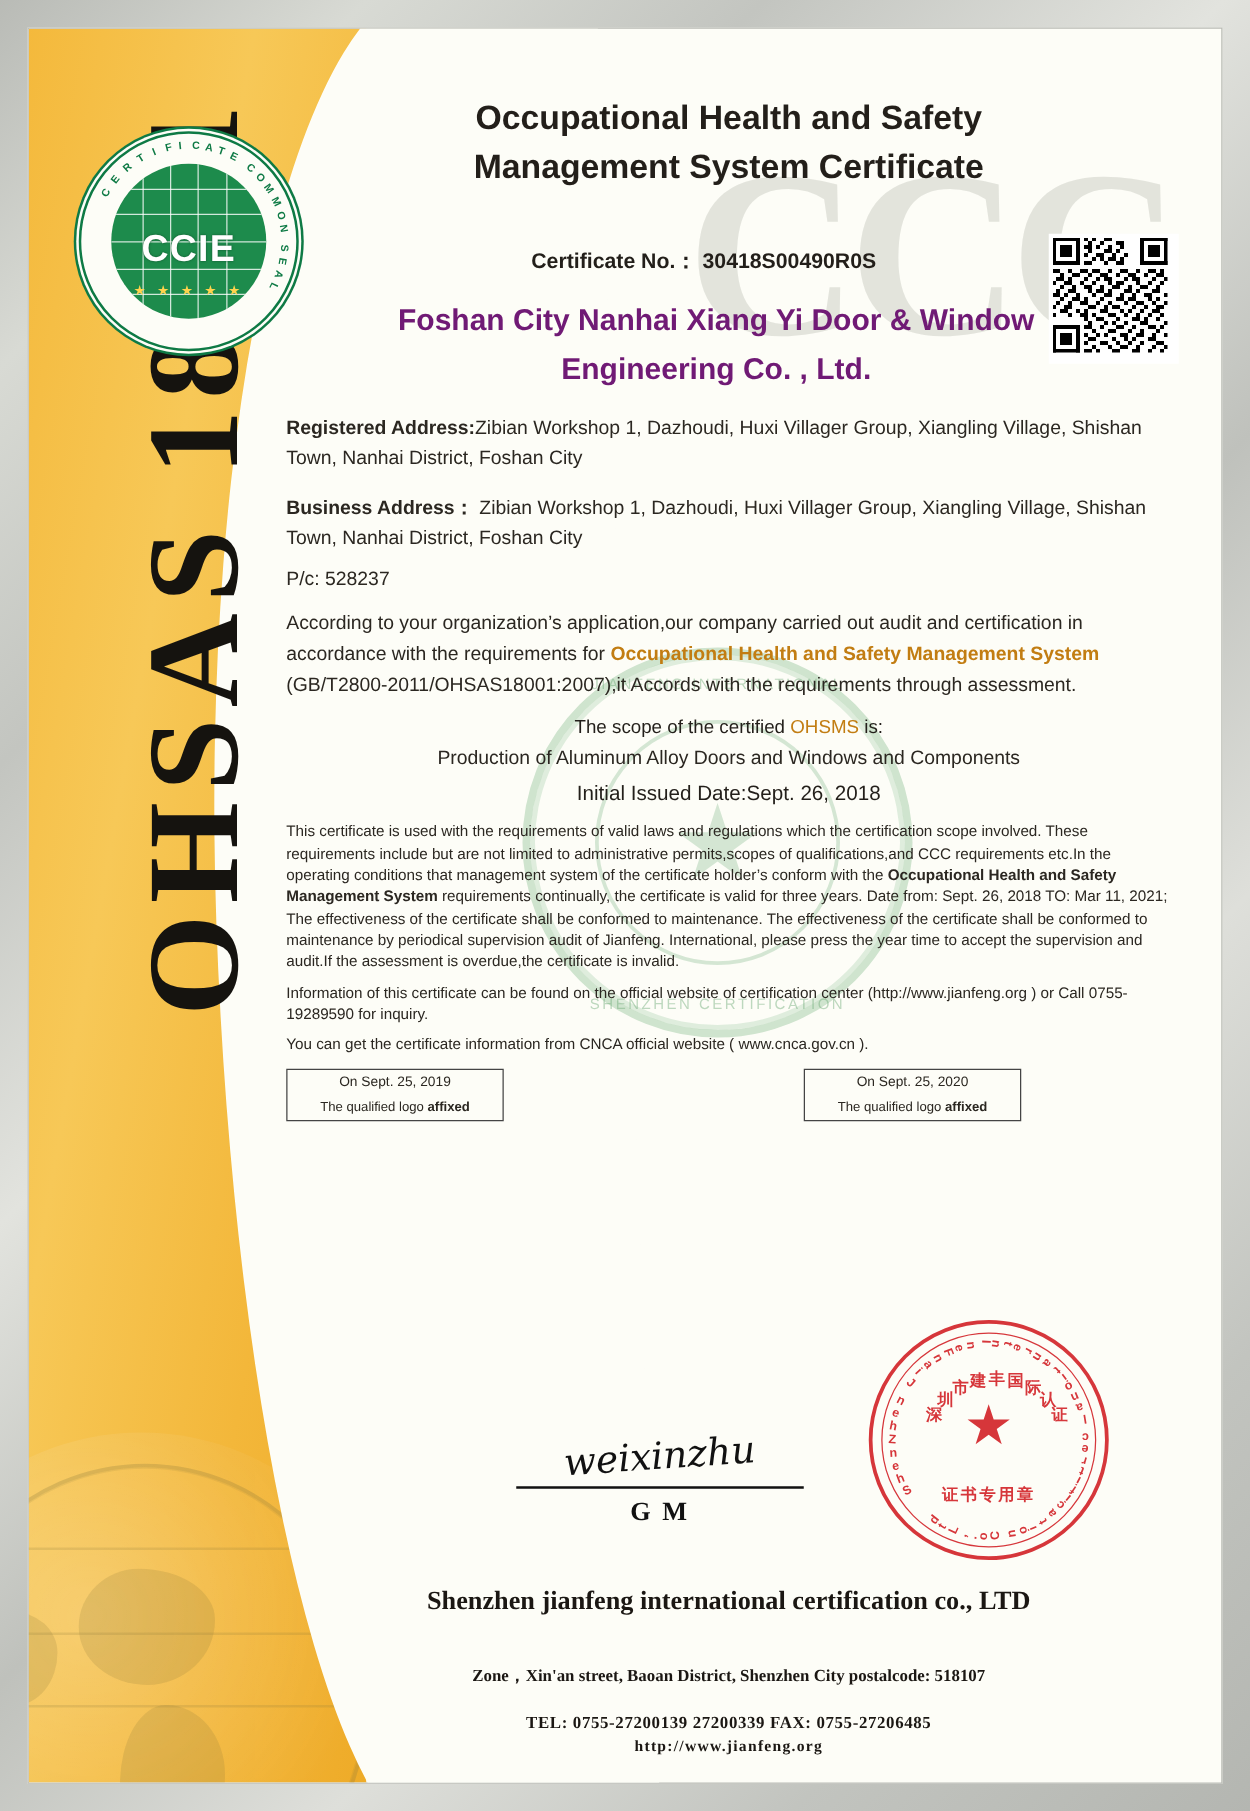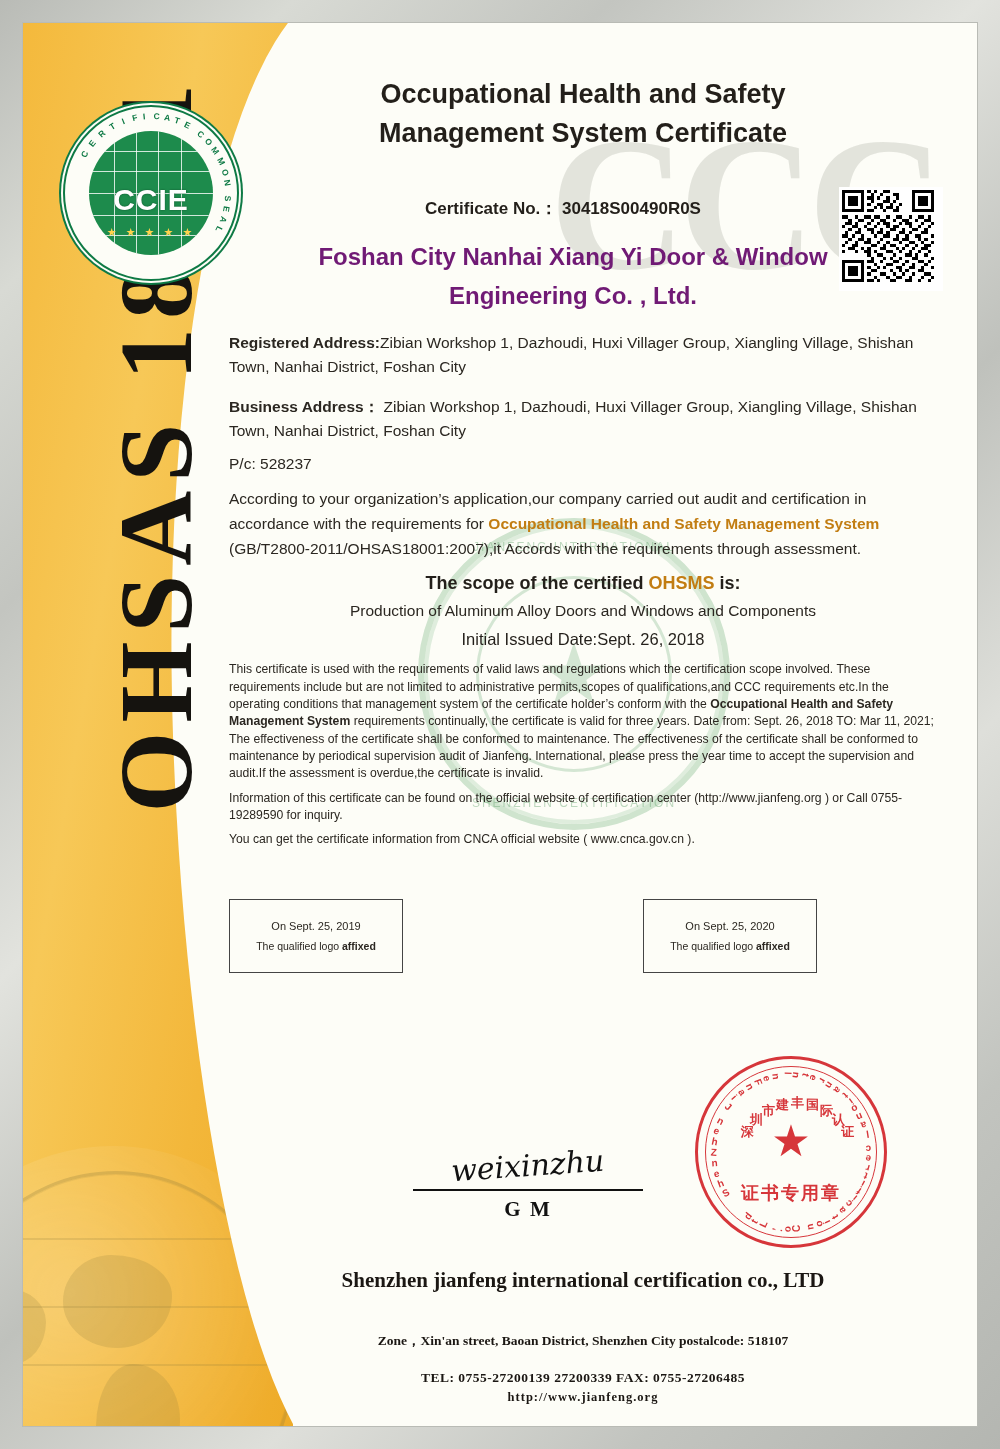--- a/index.html
+++ b/index.html
@@ -165,59 +165,59 @@
     margin-top:12px;
     font-size:15.5px;color:#2b2721;
     display:flex;gap:54px;
   }
   .para{
     margin-top:13px;
     font-size:15.5px;line-height:1.62;color:#2b2721;
   }
   .para .hl{color:#c27d12;font-weight:700;}
   .scope-head{
-    margin-top:12px;text-align:center;font-size:18px;font-weight:700;color:#231f1a;
+    margin-top:12px;text-align:center;font-size:15px;font-weight:400;color:#231f1a;
   }
   .scope-head .hl{color:#c27d12;}
   .scope-body{
     margin-top:8px;text-align:center;font-size:15.5px;color:#2b2721;
   }
   .issued{
     margin-top:10px;text-align:center;font-size:16.5px;font-weight:400;color:#231f1a;
   }
   .fine{
     margin-top:12px;
     font-size:12.2px;line-height:1.42;color:#2b2721;
   }
   .fine b{font-weight:700;}
   .fine p{margin:0 0 7px 0;}
   .stamp-row{
     margin-top:10px;display:flex;gap:240px;
   }
   .stamp-box{
-    width:160px;border:1px solid #444;padding:20px 6px;text-align:center;background:transparent;margin-top:40px;
+    width:160px;border:1px solid #444;padding:4px 6px;text-align:center;background:transparent;
   }
   .stamp-box .l1{font-size:11px;color:#2b2721;margin-bottom:8px;}
   .stamp-box .l2{font-size:10.5px;color:#2b2721;}
   .stamp-box .l2 b{font-weight:700;}
   
   .red-stamp{
     position:absolute;left:672px;top:1033px;width:186px;height:186px;border-radius:50%;
     border:3px solid #d3262b;
     color:#d3262b;
     opacity:.92;
   }
   .red-stamp .ring2{position:absolute;left:7px;top:7px;right:7px;bottom:7px;border-radius:50%;border:1.5px solid #d3262b;}
   .red-stamp .star{
     position:absolute;left:50%;top:44%;transform:translate(-50%,-50%);
     font-size:44px;line-height:1;color:#d3262b;
   }
   .red-stamp .cn{
     position:absolute;left:0;right:0;bottom:40px;text-align:center;
-    font-size:18px;font-weight:700;letter-spacing:2px;
+    font-size:13px;font-weight:700;letter-spacing:2px;
   }
   .red-stamp .arc span{
     position:absolute;left:50%;top:50%;
     transform-origin:0 0;
     font-size:10px;font-weight:700;white-space:nowrap;
   }
   .red-stamp .cnarc span{
     position:absolute;left:50%;top:50%;
     transform-origin:0 0;
     font-size:13px;font-weight:700;white-space:nowrap;

